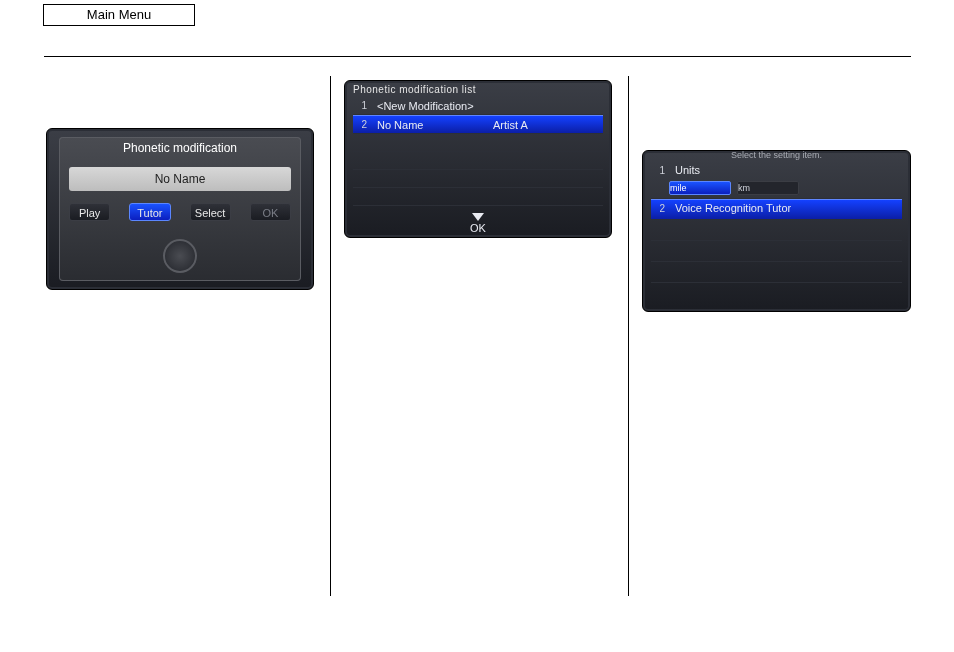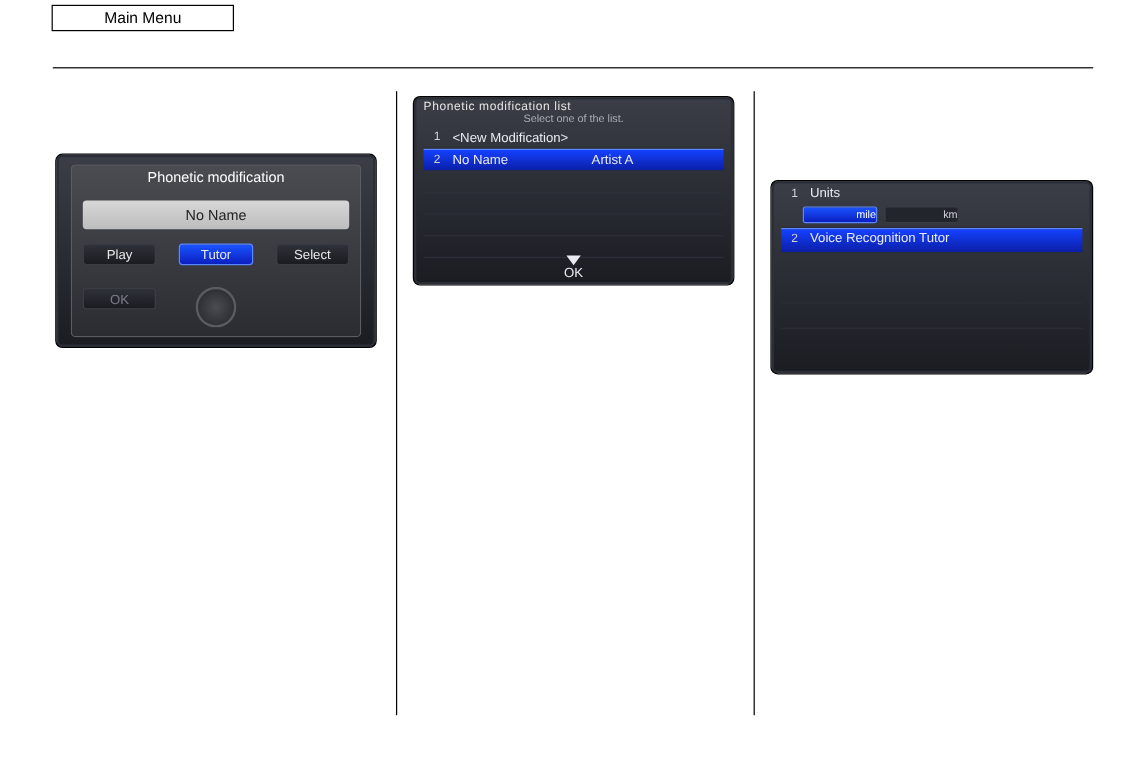--- a/index.html
+++ b/index.html
@@ -17,41 +17,41 @@
   .row-num{color:#cfd2da;font-size:10px;width:14px;text-align:right;padding-right:4px}
   .row{display:flex;align-items:center;height:17px}
   .row.sel{background:linear-gradient(#1441ff,#0b1ea6);color:#fff;border-top:1px solid #5f86ff;border-bottom:1px solid #0a136b}
   .row .lbl{color:#e9ebf2;font-size:11px;padding-left:6px}
 
   
   #s1{left:2px;top:52px;width:266px;height:160px}
   #s1 .popup{position:absolute;left:12px;top:8px;right:12px;bottom:8px;border-radius:4px;background:linear-gradient(#4a4c52,#2a2c31);box-shadow:inset 0 0 0 1px #5a5c62}
   #s1 .popup .ptitle{color:#fff;font-size:12px;text-align:center;padding:4px 0 6px}
   #s1 .field{margin:6px 10px 12px;background:linear-gradient(#d7d7d7,#bdbdbd);height:24px;border-radius:3px;text-align:center;line-height:24px;color:#222;font-size:12px}
-  #s1 .btns{display:grid;grid-template-columns:1fr 1fr 1fr;grid-auto-rows:18px;gap:19px;margin:0 10px}
+  #s1 .btns{display:grid;grid-template-columns:1fr 1fr 1fr 1fr;grid-auto-rows:18px;gap:19px;margin:0 10px}
   #s1 .btn{background:linear-gradient(#2f3138,#1a1c22);color:#e8e8e8;border-radius:3px;font-size:11px;text-align:center;line-height:18px;border:1px solid #3b3d44}
   #s1 .btn.sel{background:linear-gradient(#1a53ff,#0b1fbf);border-color:#5b86ff}
   #s1 .btn.dim{color:#7a7d86}
   #s1 .dial{position:absolute;left:50%;bottom:8px;transform:translateX(-50%);width:34px;height:34px;border-radius:50%;background:radial-gradient(#4a4c52,#1d1f25);box-shadow:inset 0 0 0 2px #5a5c62}
 
   
   #s2{left:300px;top:4px;width:266px;height:156px}
   #s2 .list{margin:2px 8px 0 8px}
   #s2 .row{border-bottom:1px solid #2c2f37}
   #s2 .cell{flex:1;color:#e9ebf2;font-size:11px;padding-left:6px}
   #s2 .ok{position:absolute;left:0;right:0;bottom:3px;text-align:center;color:#e9ebf2;font-size:11px}
   #s2 .ok .tri{display:block;margin:0 auto 1px;width:0;height:0;border-left:6px solid transparent;border-right:6px solid transparent;border-top:8px solid #e9ebf2}
 
   
   #s3{left:598px;top:74px;width:267px;height:160px}
   #s3 .list{margin:2px 8px 0 8px}
   #s3 .row{border-bottom:1px solid #2c2f37;height:auto;padding-bottom:3px;display:block}
   #s3 .rhead{display:flex;align-items:center;height:16px}
   #s3 .toggle{display:flex;gap:6px;padding:3px 0 0 18px}
-  #s3 .pill{flex:0 0 60px;height:12px;border-radius:2px;background:#23252c;border:1px solid #3b3d44;color:#cfd2da;font-size:9px;line-height:12px;text-align:right}
+  #s3 .pill{flex:0 0 60px;height:12px;border-radius:2px;background:#23252c;border:1px solid #3b3d44;color:#cfd2da;font-size:9px;line-height:12px;text-align:left}
   #s3 .pill.on{background:linear-gradient(#1a53ff,#0b1fbf);border-color:#5b86ff;color:#fff}
 </style>
 </head>
 <body>
 
 <div class="page">
   <div class="main-menu">Main Menu</div>
   <div class="hr"></div>
 
   <div class="cols">
@@ -67,21 +67,20 @@
           <div class="btn">Play</div>
           <div class="btn sel">Tutor</div>
           <div class="btn">Select</div>
           <div class="btn dim">OK</div>
         </div>
       </div>
     </div>
 
     <div id="s2" class="screen">
       <div class="title">Phonetic modification list</div>
-      <div class="subtitle">Select one of the list.</div>
       <div class="list">
         <div class="row">
           <span class="row-num">1</span>
           <span class="cell">&lt;New Modification&gt;</span>
           <span class="cell"></span>
         </div>
         <div class="row sel">
           <span class="row-num">2</span>
           <span class="cell">No Name</span>
           <span class="cell">Artist A</span>
@@ -91,20 +90,21 @@
         <div class="row"></div>
         <div class="row"></div>
       </div>
       <div class="ok">
         <span class="tri"></span>
         <span>OK</span>
       </div>
     </div>
 
     <div id="s3" class="screen">
+      <div class="subtitle">Select the setting item.</div>
       <div class="list">
         <div class="row">
           <div class="rhead">
             <span class="row-num">1</span>
             <span class="lbl">Units</span>
           </div>
           <div class="toggle">
             <span class="pill on">mile</span>
             <span class="pill">km</span>
           </div>

